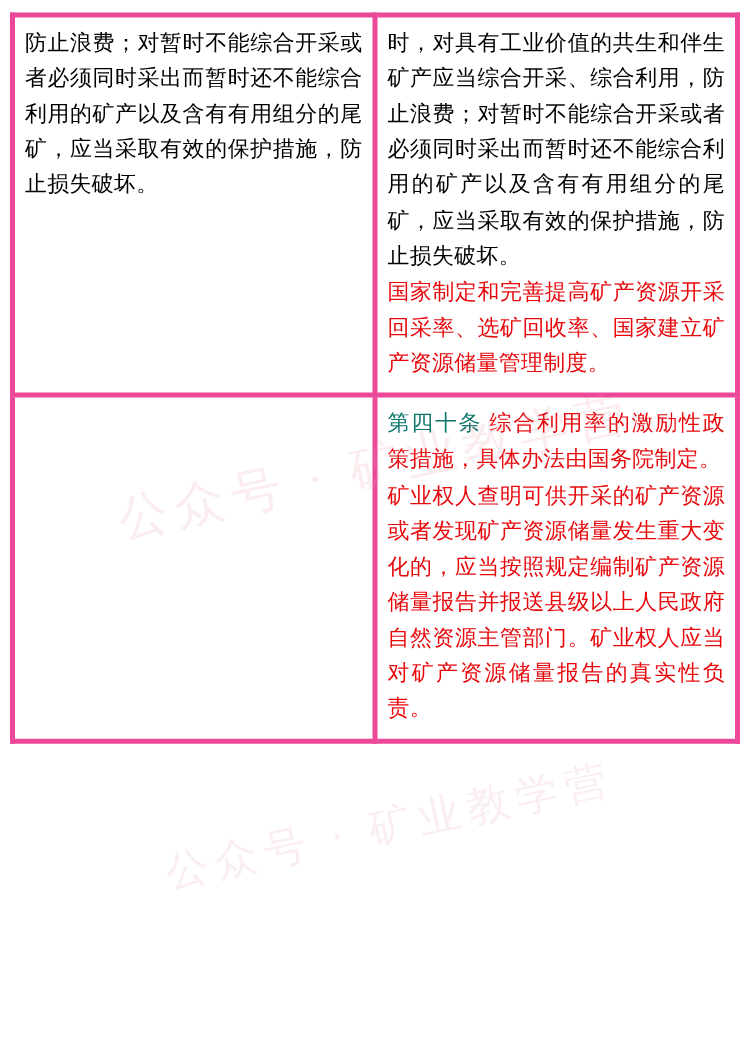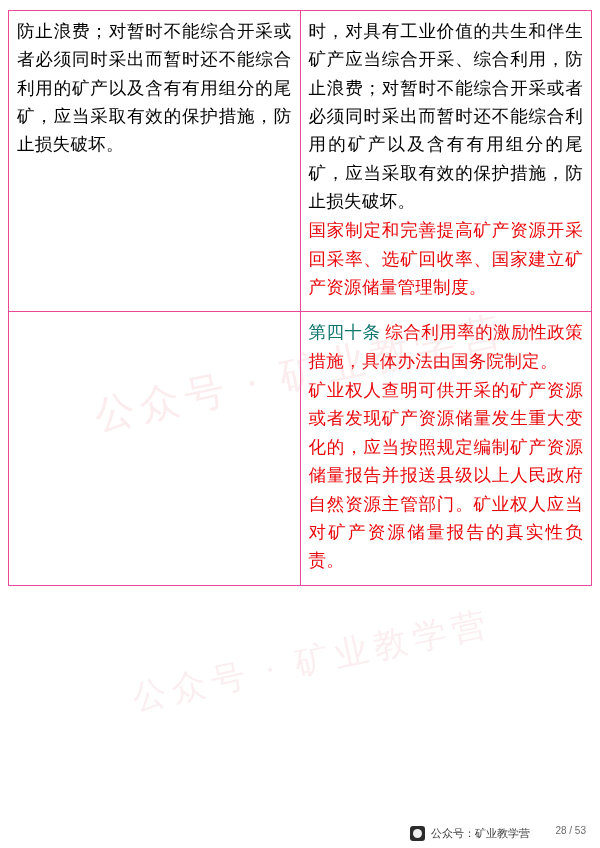--- a/index.html
+++ b/index.html
@@ -23,21 +23,21 @@
   }
   .doc-table {
     position: absolute;
     left: 8px;
     top: 10px;
     width: 584px;
     border-collapse: collapse;
     table-layout: fixed;
   }
   .doc-table td {
-    border: 1px solid #ec4899;
+    border: 4px solid #ec4899;
     vertical-align: top;
     padding: 6px 8px 10px 8px;
   }
   .col-left { width: 50%; }
   .col-right { width: 50%; }
   .para {
     font-size: 17.5px;
     line-height: 1.62;
     letter-spacing: 0.3px;
     text-align: justify;
@@ -147,21 +147,14 @@
           <p class="para"><span class="art-label">第四十条</span><span class="red"> 综合利用率的激励性政策措施，具体办法由国务院制定。</span></p>
           <p class="para red">矿业权人查明可供开采的矿产资源或者发现矿产资源储量发生重大变化的，应当按照规定编制矿产资源储量报告并报送县级以上人民政府自然资源主管部门。矿业权人应当对矿产资源储量报告的真实性负责。</p>
         </td>
       </tr>
     </tbody>
   </table>
 
   <div class="wm">公众号 · 矿业教学营</div>
   <div class="wm2">公众号 · 矿业教学营</div>
 
-  <div class="footer-bar">
-    <div class="footer-credit">
-      <span class="footer-avatar"></span>
-      <span>公众号：矿业教学营</span>
-    </div>
-    <div class="page-num">28 / 53</div>
-  </div>
 
 </div>
 
 </body></html>

